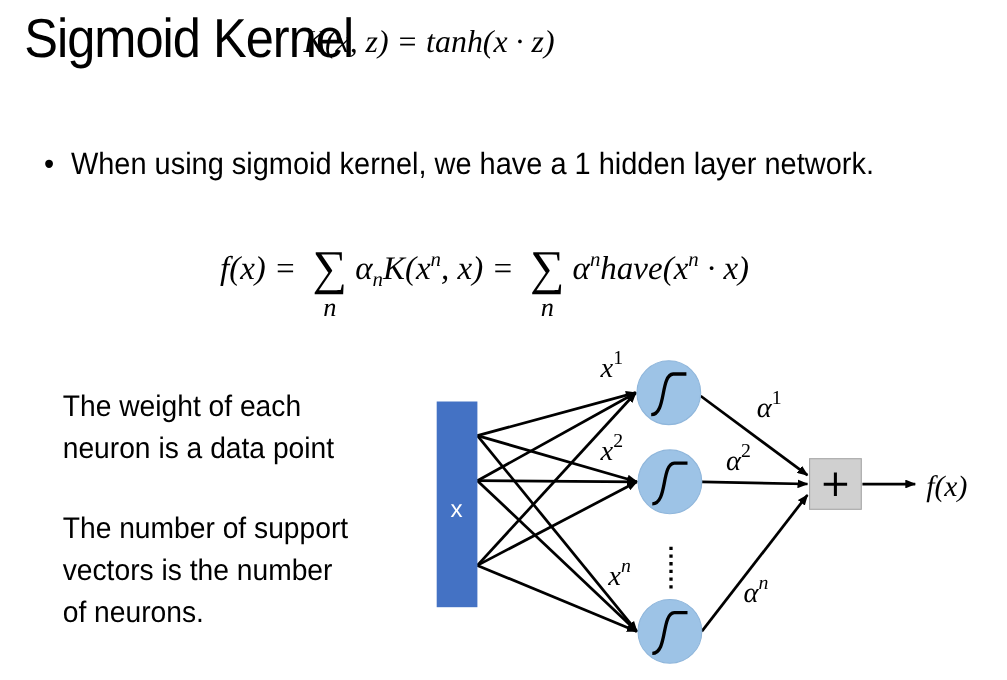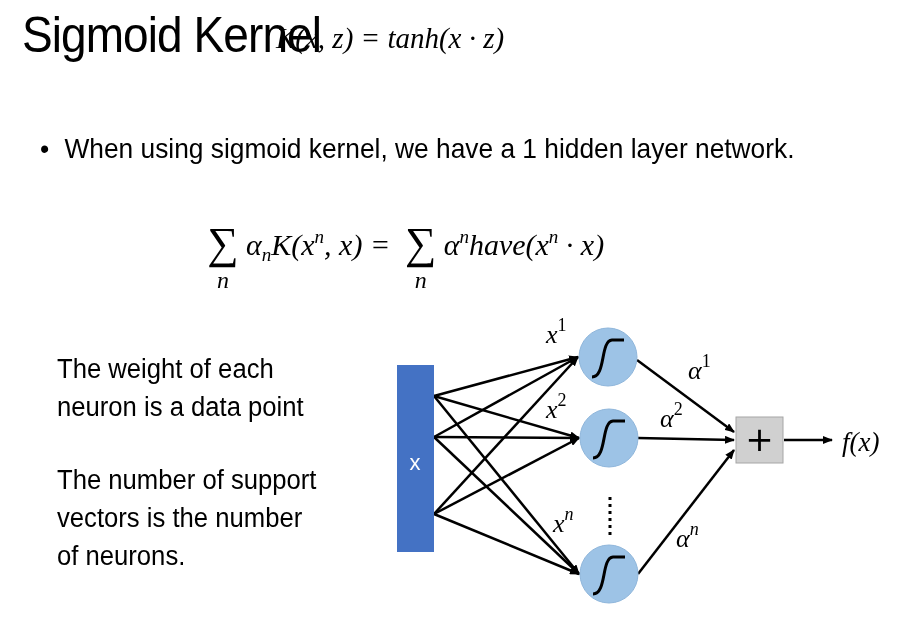--- a/index.html
+++ b/index.html
@@ -32,20 +32,21 @@
 
 <div class="slide-title">Sigmoid Kernel</div>
 <div class="kernel-formula math">K(x, z) = tanh(x · z)</div>
 
 <div class="bullet">
   <span class="bullet-dot">•</span>
   <span class="bullet-text">When using sigmoid kernel, we have a 1 hidden layer network.</span>
 </div>
 
 <div class="fx-formula math">
+  <span>f(x) =</span>
   <span class="sum-wrap">
     <span class="sum-sym">∑</span>
     <span class="sum-sub">n</span>
   </span><span>α</span><span class="sub">n</span><span>K(x</span><span class="sup">n</span><span>, x) =</span>
   <span class="sum-wrap">
     <span class="sum-sym">∑</span>
     <span class="sum-sub">n</span>
   </span><span>α</span><span class="sup">n</span><span>have(x</span><span class="sup">n</span><span> · x)</span>
 </div>
 

